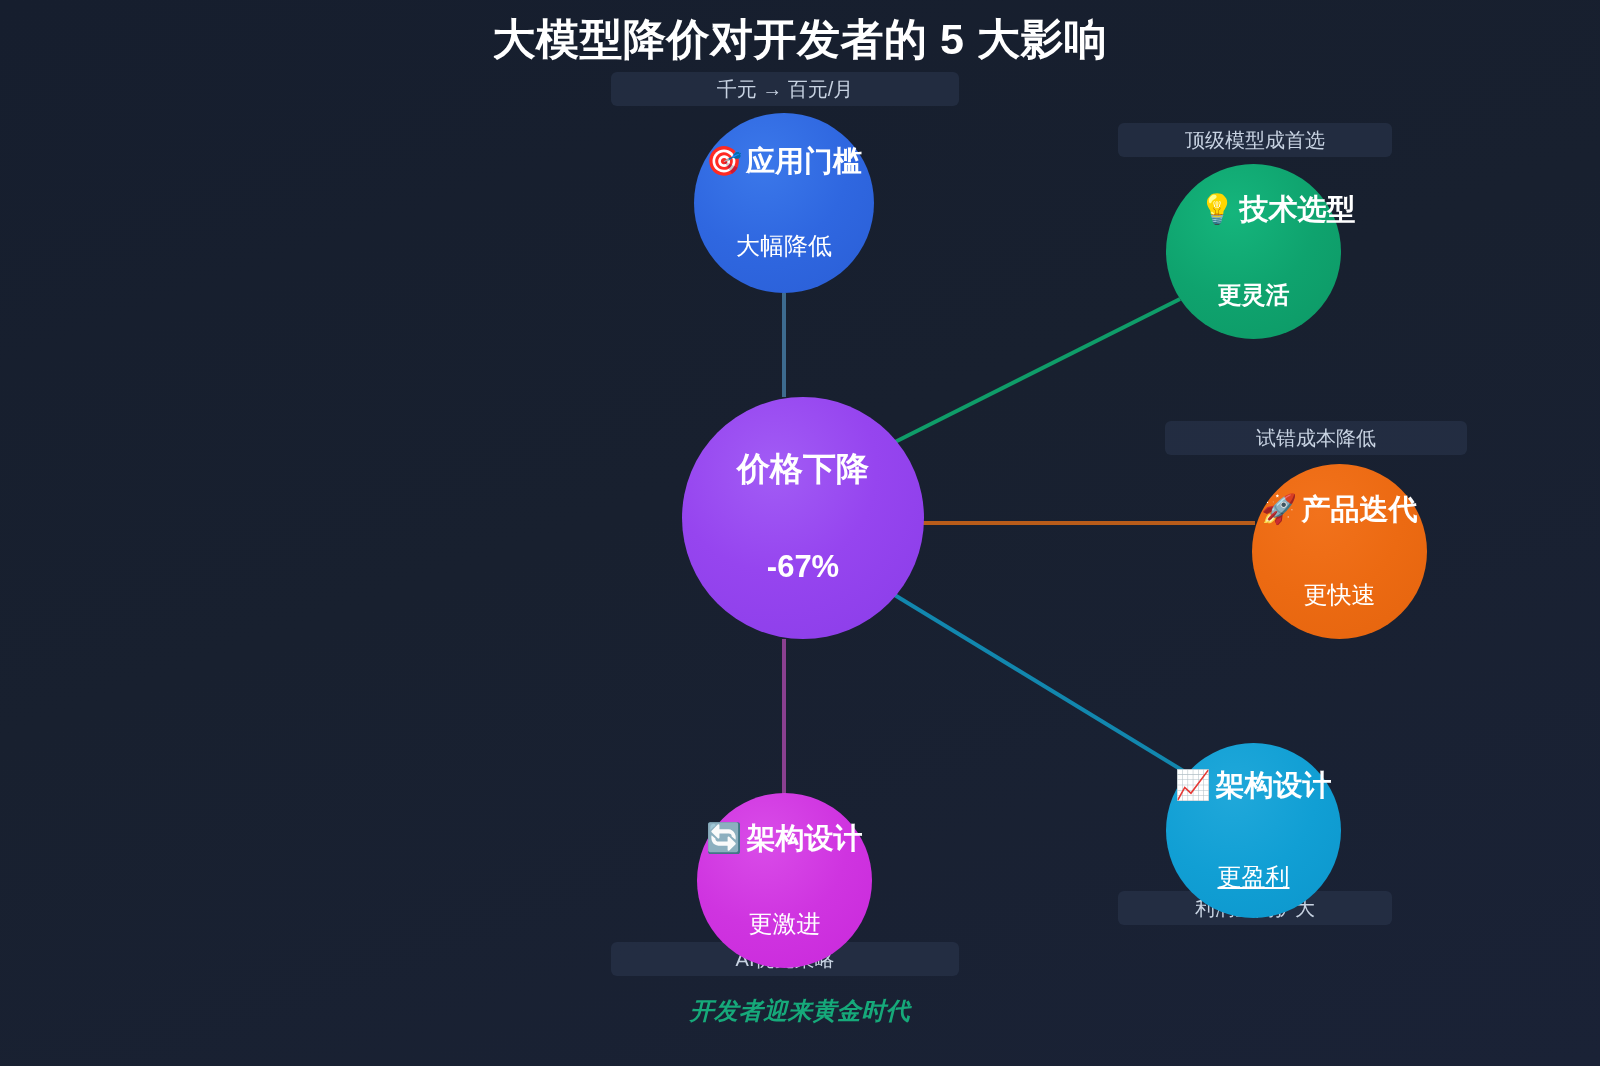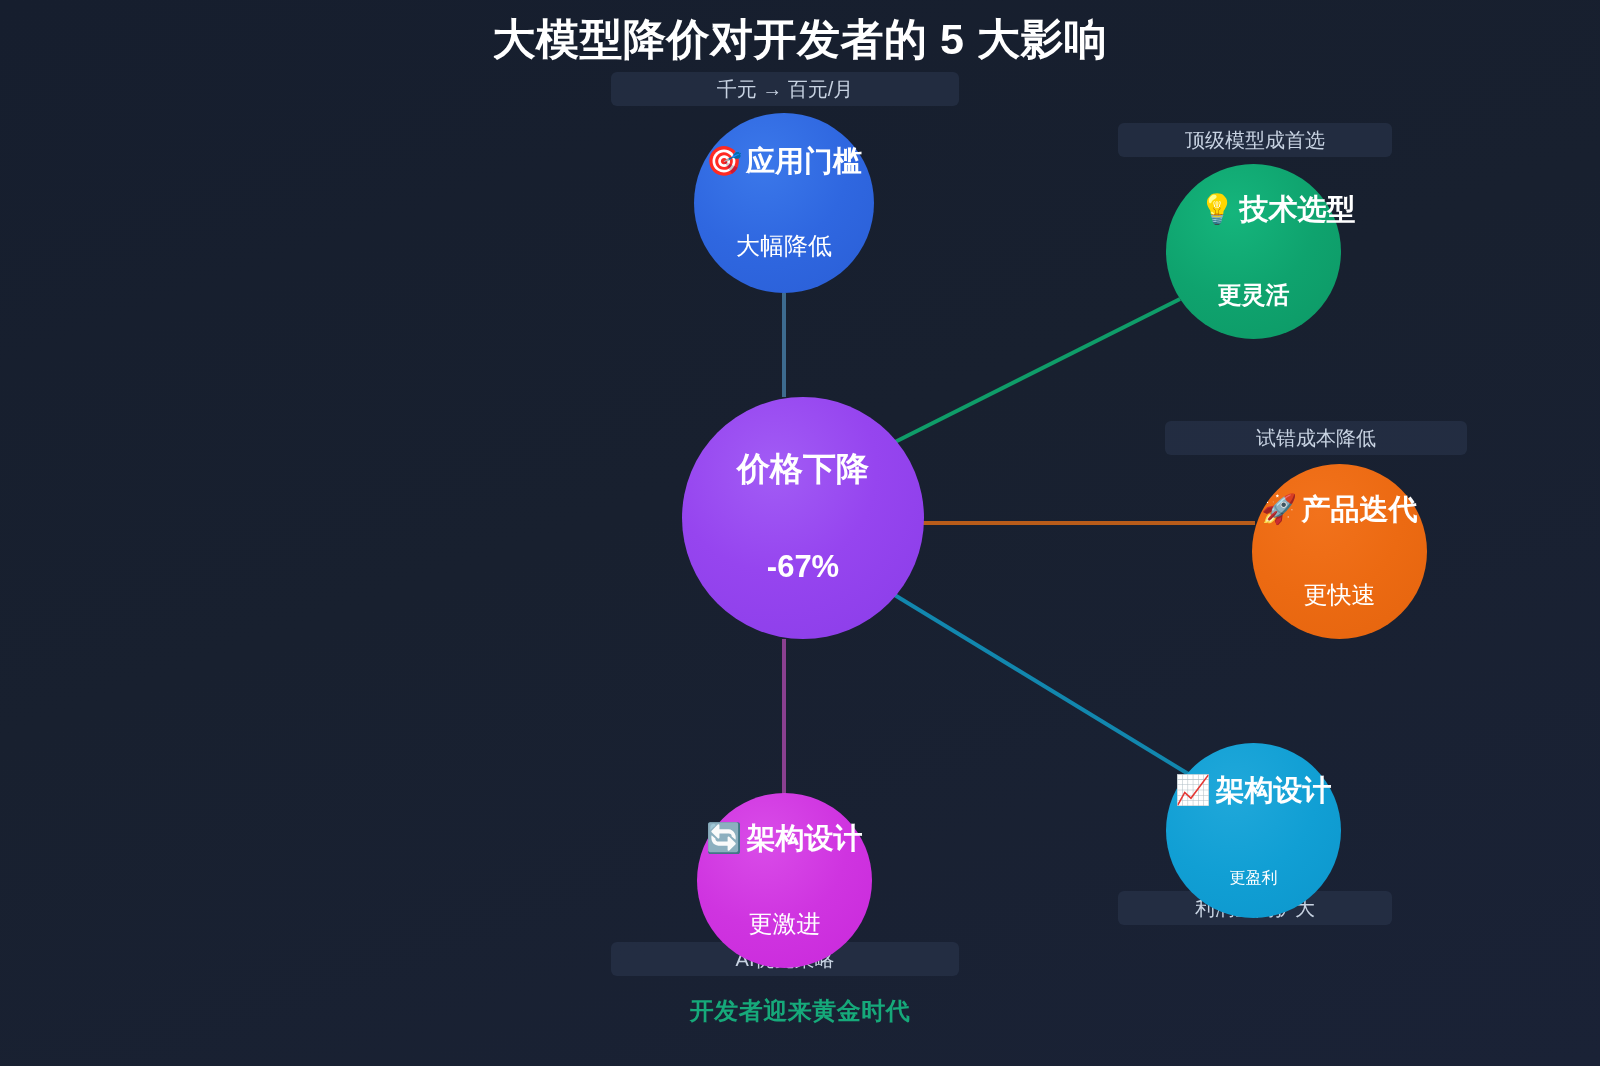--- a/index.html
+++ b/index.html
@@ -154,21 +154,21 @@
 
   
   #node-biz {
     left: 1166px;
     top: 743px;
     width: 175px;
     height: 175px;
     background: radial-gradient(circle at 38% 28%, #20a8da 0%, #119fd4 50%, #0c96cc 100%);
   }
   #node-biz .n-title { font-size: 29px; }
-  #node-biz .n-sub   { font-size: 16px; margin-top: 12px; }
+  #node-biz .n-sub   { font-size: 24px; margin-top: 12px; text-decoration: underline; }
 
   
   #node-arch {
     left: 697px;
     top: 793px;
     width: 175px;
     height: 175px;
     background: radial-gradient(circle at 38% 28%, #d94ce8 0%, #cf34e0 50%, #c928db 100%);
   }
   #node-arch .n-title { font-size: 29px; }
@@ -178,20 +178,21 @@
   #footer {
     position: absolute;
     left: 0;
     top: 995px;
     width: 1600px;
     text-align: center;
     font-size: 24px;
     font-weight: bold;
     color: #16a97a;
     letter-spacing: 0.5px;
+    font-style: italic;
   }
 </style>
 </head>
 <body>
 
 <div id="stage">
 
   <div id="title">大模型降价对开发者的 5 大影响</div>
 
   <div class="pill" id="subtitle-pill">千元 → 百元/月</div>

